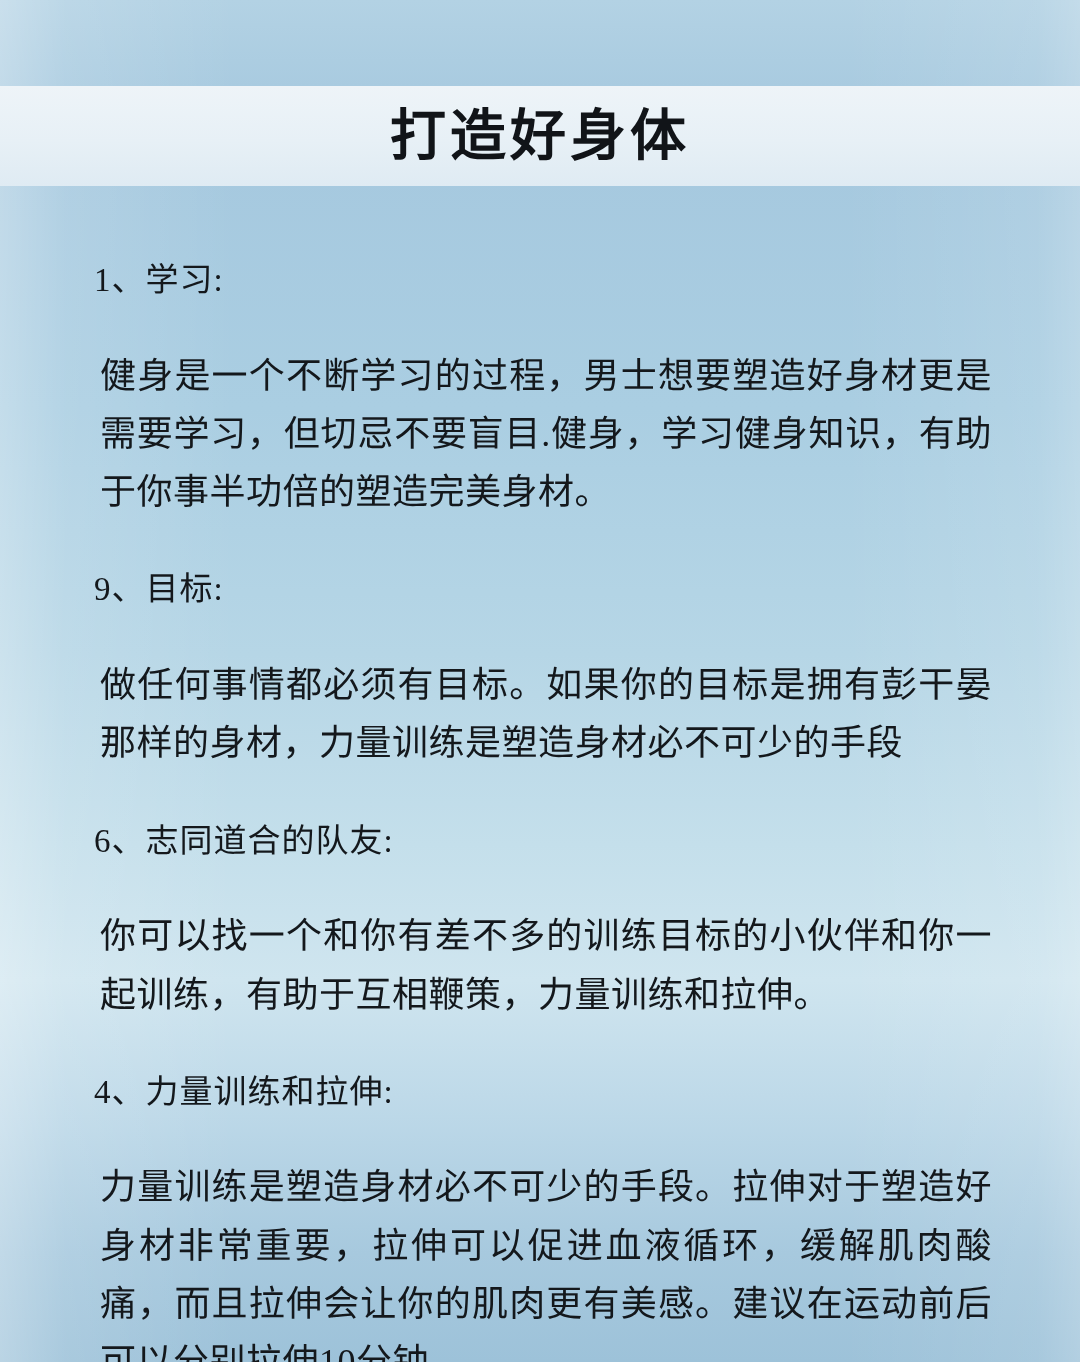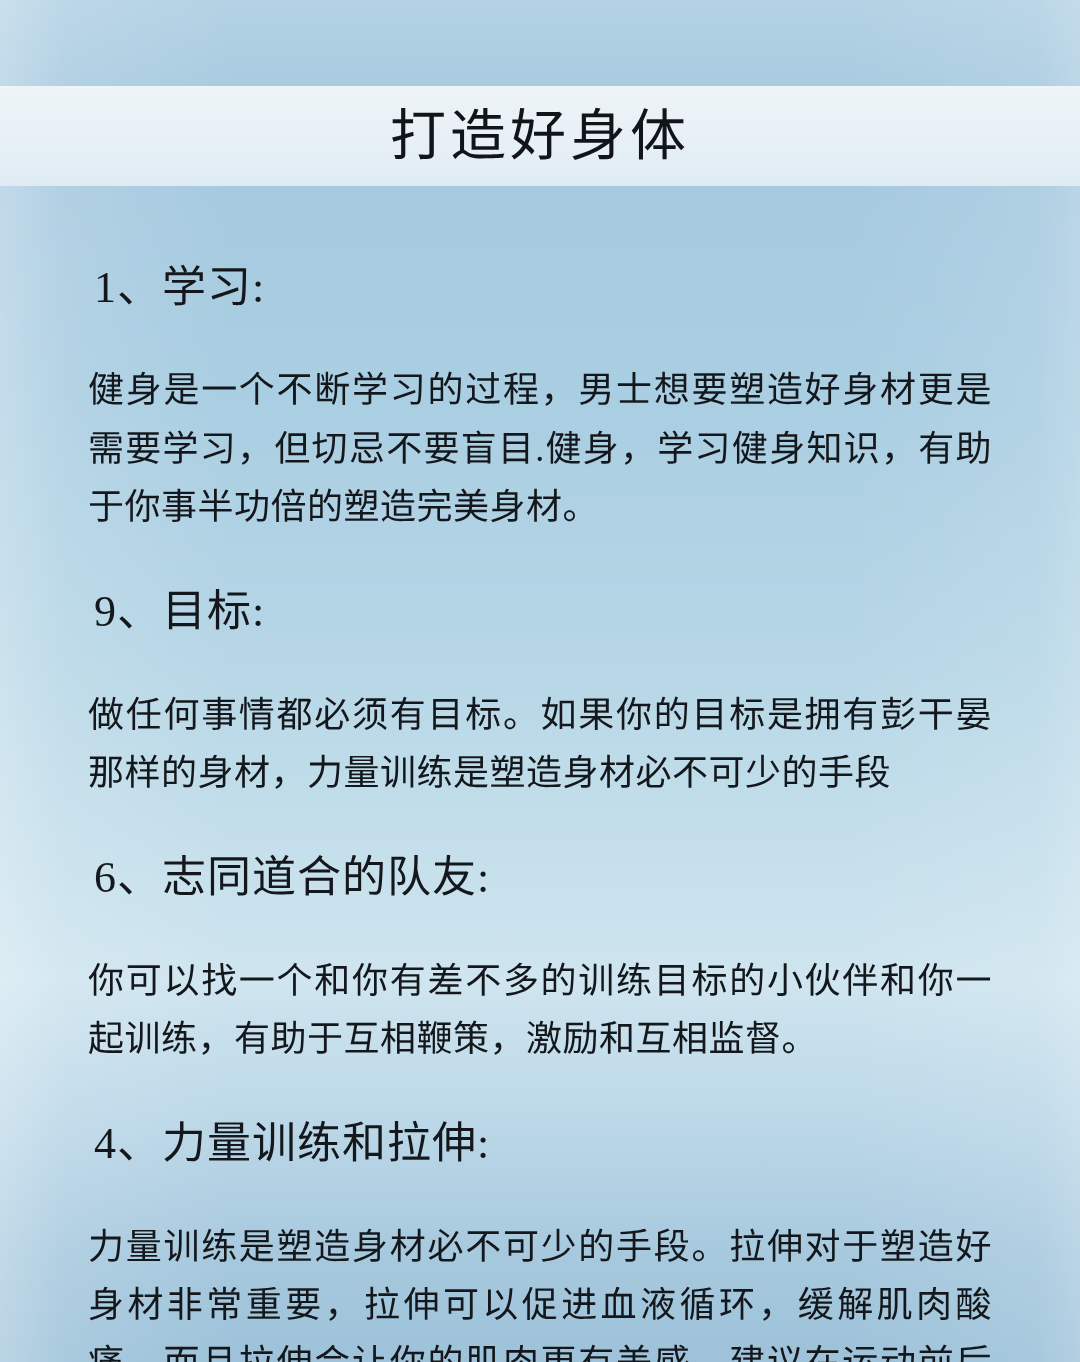--- a/index.html
+++ b/index.html
@@ -60,55 +60,55 @@
     height: 100px;
     background: linear-gradient(180deg, #eef4f8 0%, #e7f0f6 55%, #dfebf3 100%);
     display: flex;
     align-items: center;
     justify-content: center;
     z-index: 2;
   }
 
   .title-text {
     font-family: "DejaVu Sans", "Liberation Sans", sans-serif;
-    font-weight: normal;
+    font-weight: bold;
     font-size: 56px;
     letter-spacing: 4px;
     color: #111418;
     line-height: 1;
   }
 
   .content {
     position: relative;
     z-index: 2;
     padding: 72px 88px 0 88px;
     box-sizing: border-box;
     flex: 1 1 auto;
   }
 
   .section {
     margin-bottom: 10px;
   }
 
   .heading {
-    font-size: 44px;
+    font-size: 33px;
     line-height: 1.35;
     color: #14181c;
     letter-spacing: 1px;
     padding-left: 6px;
     margin: 0 0 44px 0;
     font-family: "Liberation Serif", "DejaVu Serif", serif;
   }
 
   .para {
     font-size: 36px;
     line-height: 1.62;
     color: #14181c;
     letter-spacing: 0.5px;
-    margin: 0 0 46px 0;
+    margin: 0 0 46px 12px;
     text-align: justify;
     font-family: "Liberation Serif", "DejaVu Serif", serif;
   }
 
   .section:last-child .para {
     margin-bottom: 0;
   }
 </style>
 </head>
 <body>
@@ -128,21 +128,21 @@
       <p class="para">健身是一个不断学习的过程，男士想要塑造好身材更是需要学习，但切忌不要盲目.健身，学习健身知识，有助于你事半功倍的塑造完美身材。</p>
     </div>
 
     <div class="section">
       <p class="heading">9、目标:</p>
       <p class="para">做任何事情都必须有目标。如果你的目标是拥有彭干晏那样的身材，力量训练是塑造身材必不可少的手段</p>
     </div>
 
     <div class="section">
       <p class="heading">6、志同道合的队友:</p>
-      <p class="para">你可以找一个和你有差不多的训练目标的小伙伴和你一起训练，有助于互相鞭策，激励和互相监督。</p>
+      <p class="para">你可以找一个和你有差不多的训练目标的小伙伴和你一起训练，有助于互相鞭策，力量训练和拉伸。</p>
     </div>
 
     <div class="section">
       <p class="heading">4、力量训练和拉伸:</p>
       <p class="para">力量训练是塑造身材必不可少的手段。拉伸对于塑造好身材非常重要，拉伸可以促进血液循环，缓解肌肉酸痛，而且拉伸会让你的肌肉更有美感。建议在运动前后可以分别拉伸10分钟</p>
     </div>
 
   </div>
 </div>
 

